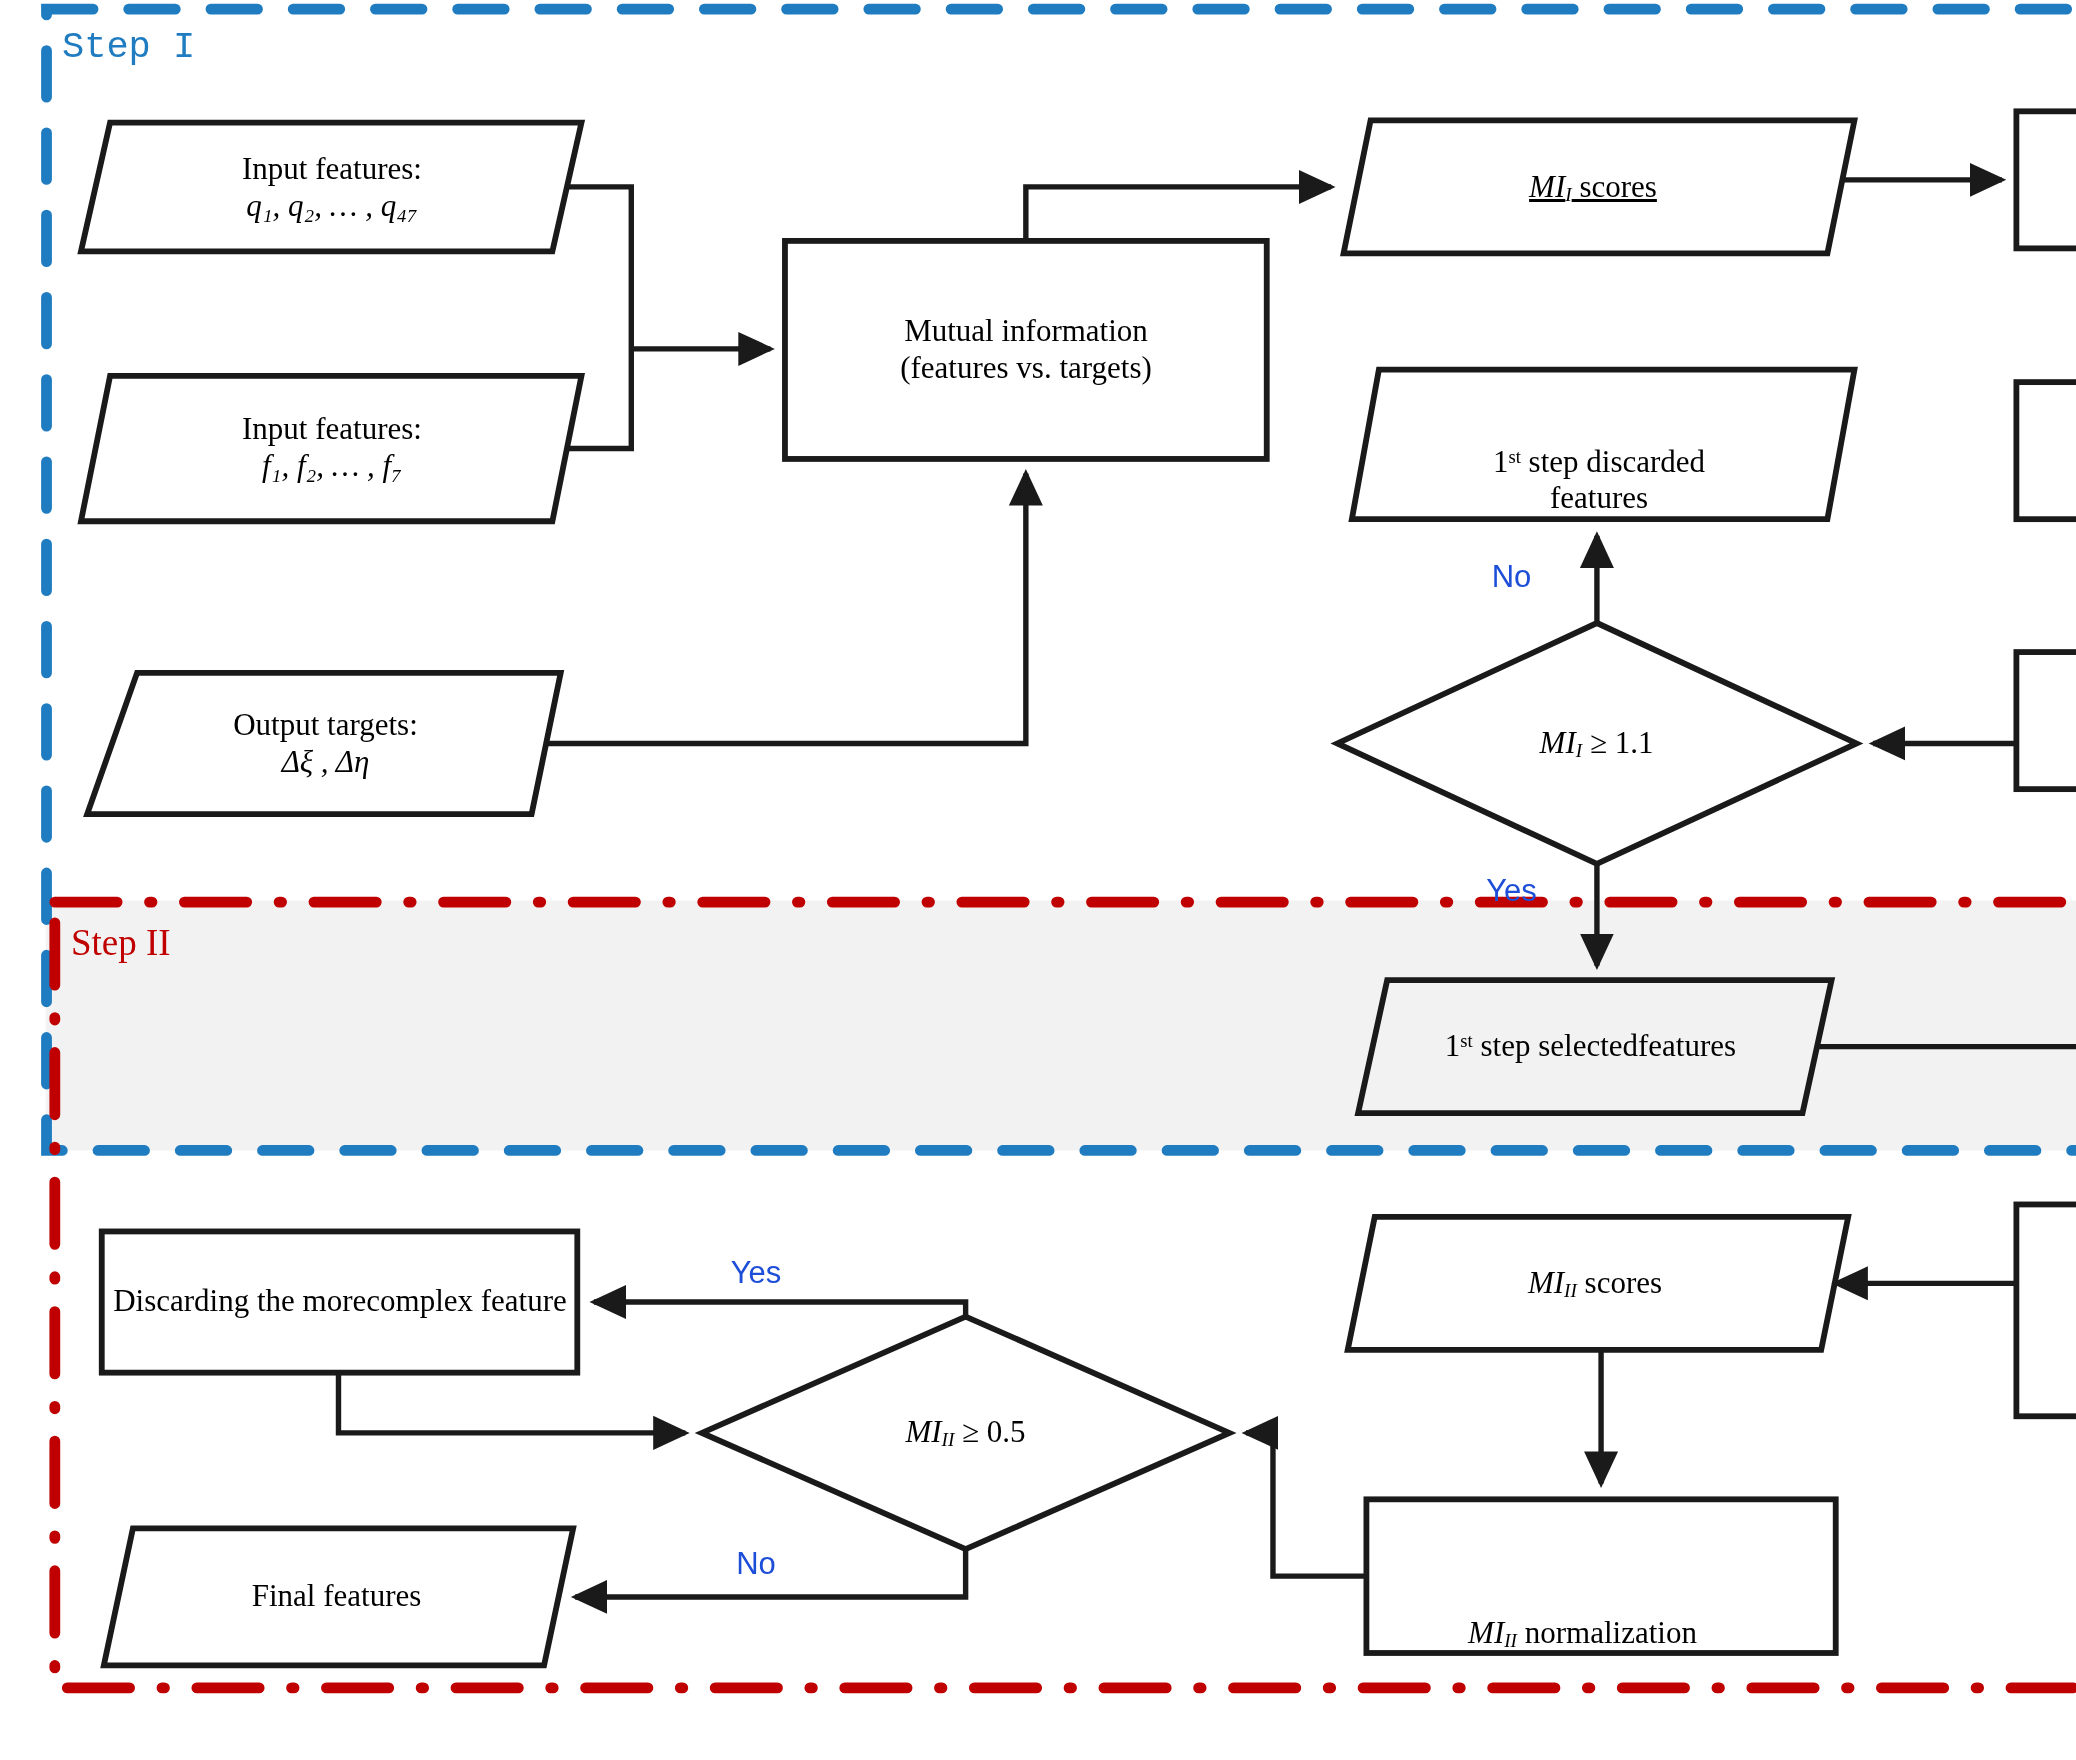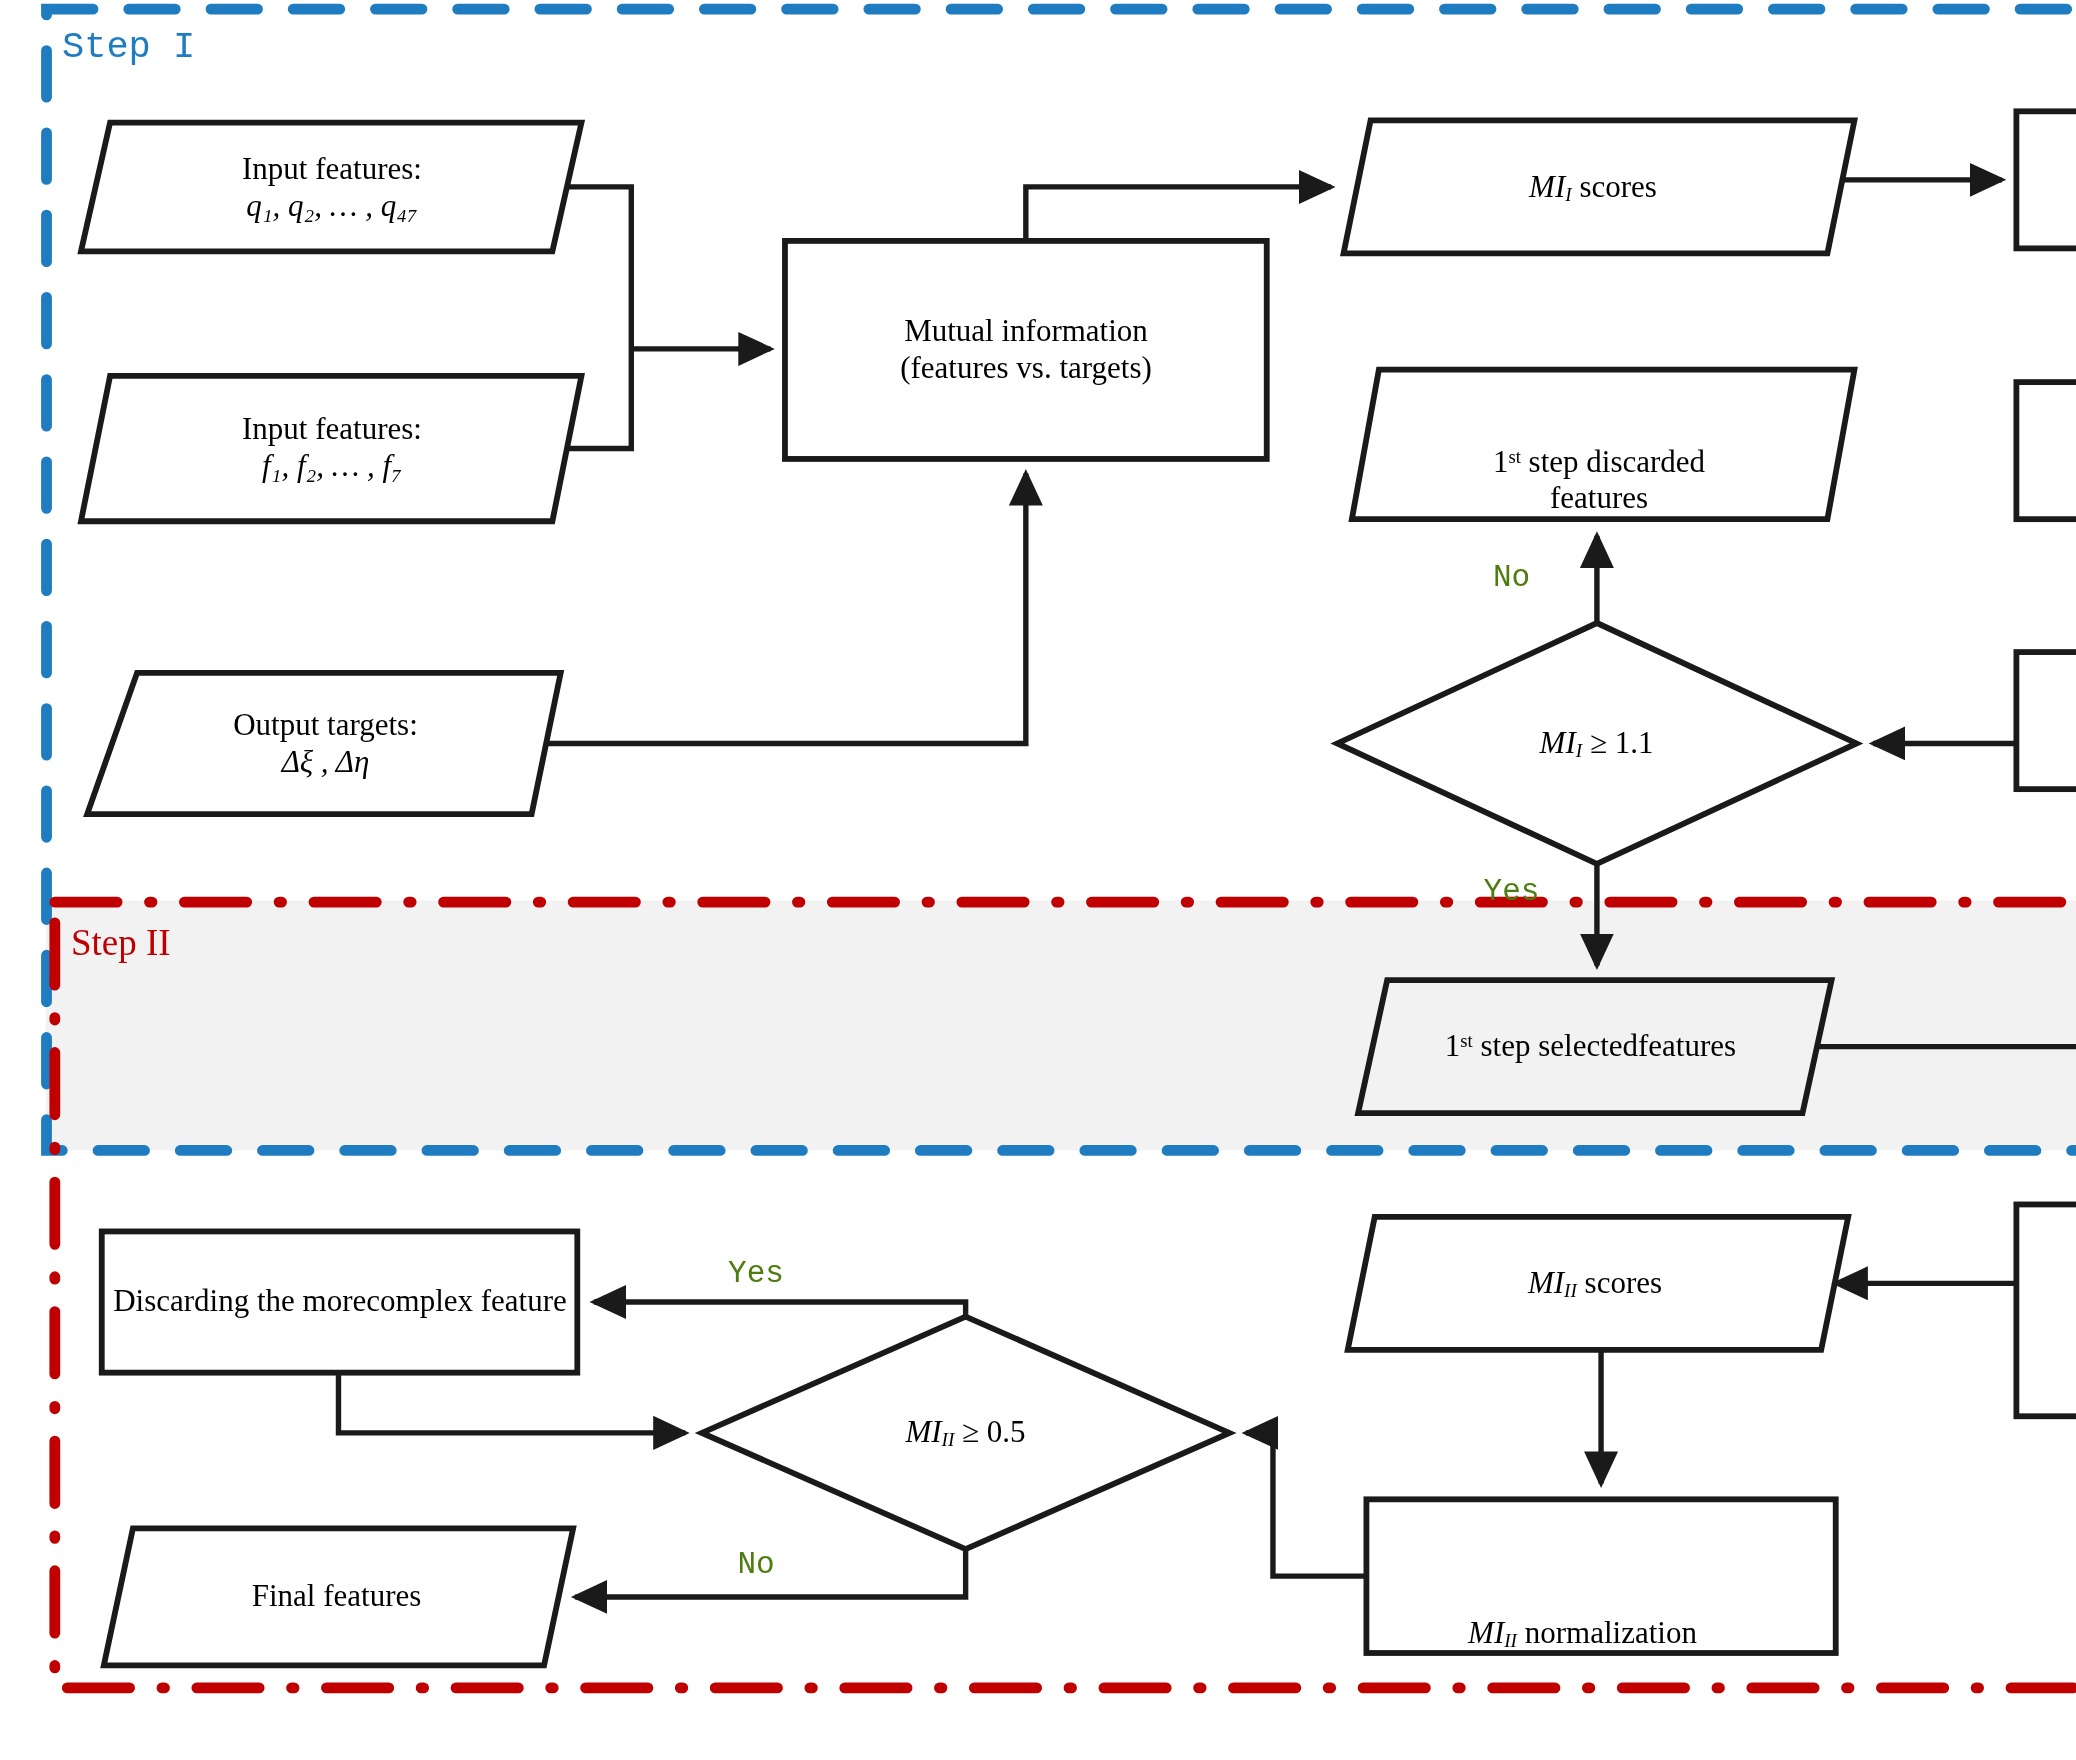--- a/index.html
+++ b/index.html
@@ -7,21 +7,21 @@
   #stage{position:relative;width:2575px;height:1761px;background:#fff;overflow:hidden;}
   svg.layer{position:absolute;left:0;top:0;width:2575px;height:1761px;}
   .nodeText{
     position:absolute;display:flex;align-items:center;justify-content:center;
     text-align:center;line-height:1.18;color:#000;
     font-family:"Liberation Serif", serif;font-size:31px;
     pointer-events:none;
   }
   .edgeLbl{
     position:absolute;display:flex;align-items:center;justify-content:center;
-    color:#4d7c0f;font-family:Liberation Mono, monospace;font-size:31px;
+    color:#1d4ed8;font-family:Liberation Sans, sans-serif;font-size:31px;
   }
   .stepLbl{
     position:absolute;font-family:"Liberation Serif", serif;font-size:37px;
   }
   .mi{font-style:italic;}
   sub{font-size:0.62em;font-style:italic;vertical-align:-0.22em;}
   sup{font-size:0.60em;vertical-align:0.46em;font-style:normal;}
 </style>
 </head>
 <body>
@@ -132,21 +132,21 @@
   <div class="nodeText" style="left:93px;top:677px;width:465px;height:133px;flex-direction:column;">
     <span>Output targets:</span>
     <span class="mi">Δξ , Δη</span>
   </div>
 
   <div class="nodeText" style="left:785px;top:243px;width:482px;height:214px;flex-direction:column;">
     <span>Mutual information</span>
     <span>(features vs. targets)</span>
   </div>
 
-  <div class="nodeText" style="left:1346px;top:123px;width:494px;height:129px;">
+  <div class="nodeText" style="left:1346px;top:123px;width:494px;height:129px;text-decoration:underline;">
     <span><span class="mi">MI</span><sub>I</sub><span> scores</span></span>
   </div>
 
   <div class="nodeText" style="left:2016px;top:111px;width:446px;height:137px;">
     
   </div>
 
   <div class="nodeText" style="left:2016px;top:382px;width:446px;height:137px;">
     
   </div>

